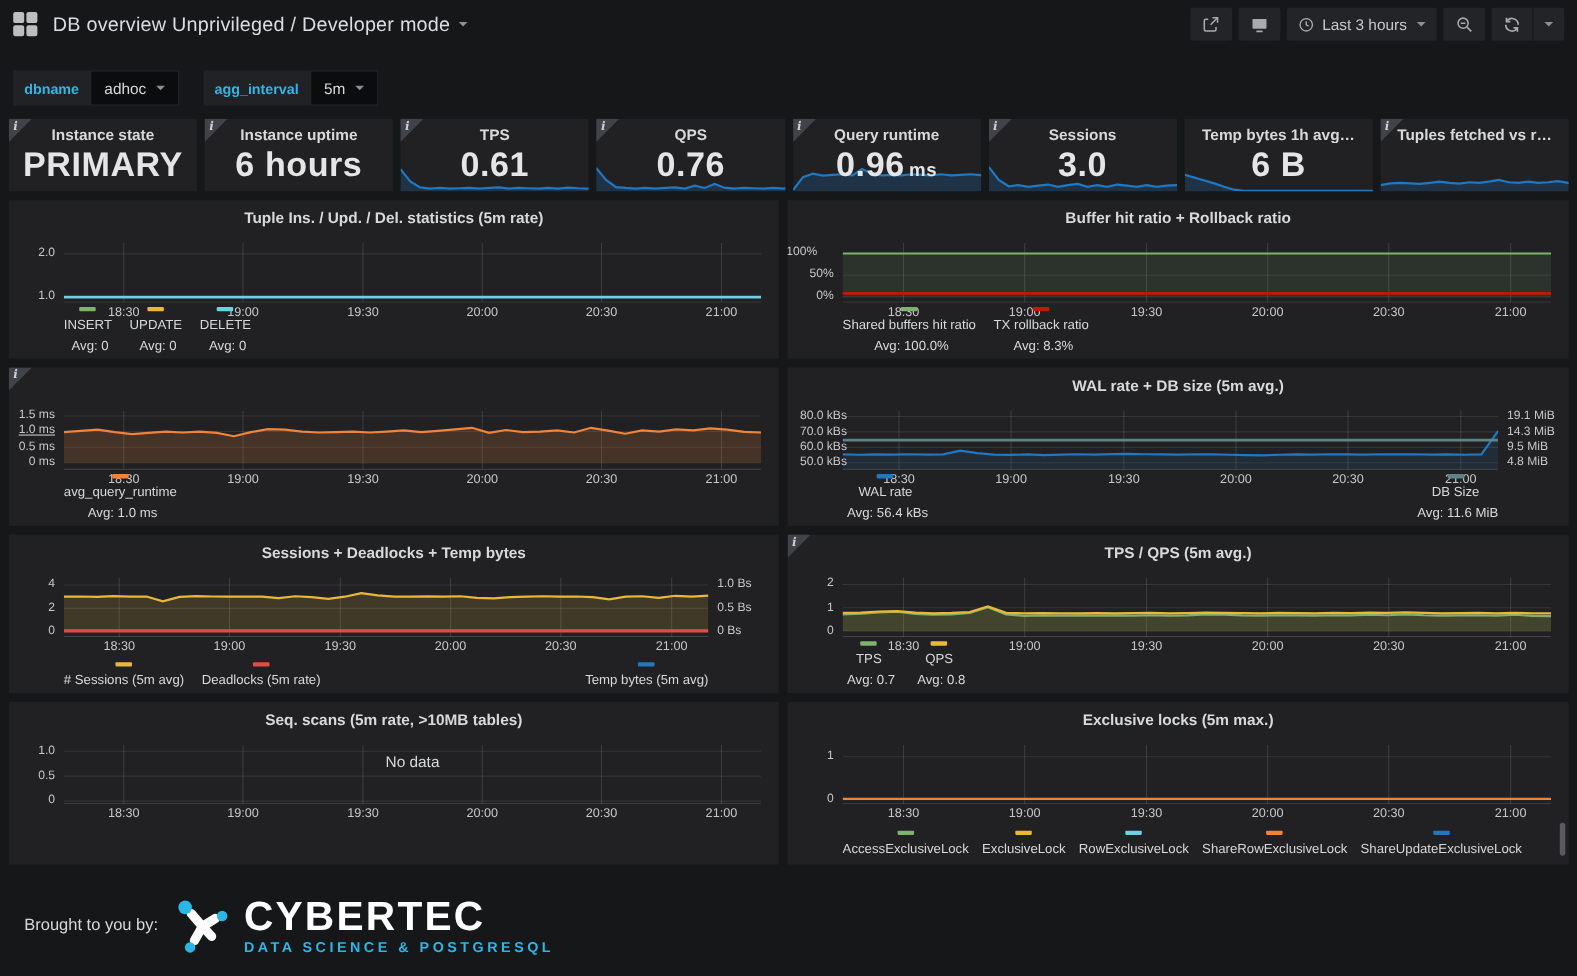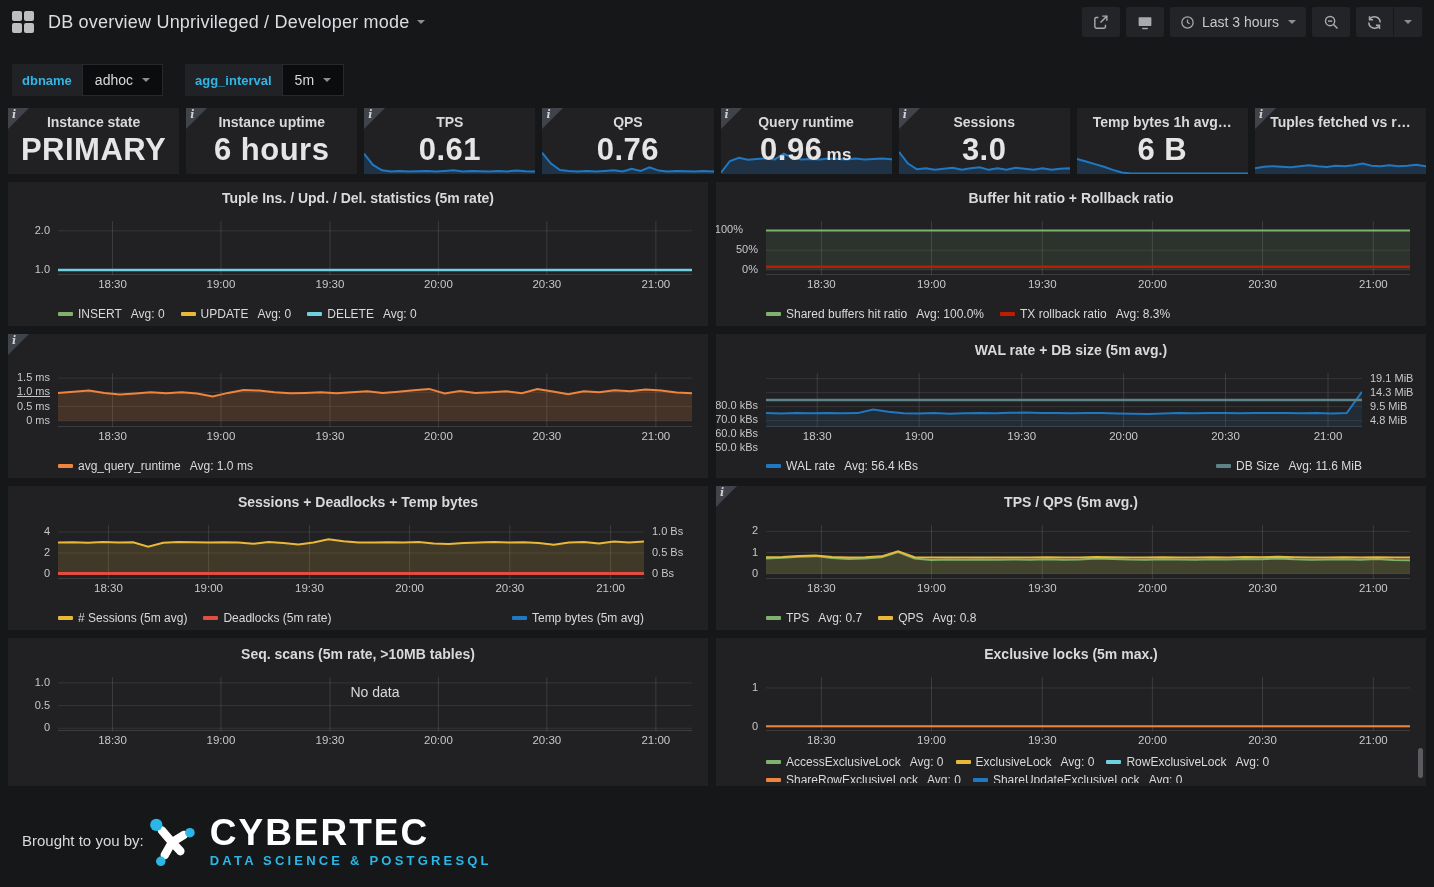--- a/index.html
+++ b/index.html
@@ -46,27 +46,27 @@
                  padding-top:8px; cursor:pointer; }
   .plot { position:absolute; top:39px; height:54px; }
   .plot svg { width:100%; height:100%; display:block; }
   .ylabs { position:absolute; top:39px; height:54px; font-size:11px; color:#c8c8ca; }
   .ylabs span { position:absolute; white-space:nowrap; }
   .xlabels { position:absolute; top:96px; height:16px; font-size:11.5px; color:#c8c8ca; }
   .xlabels span { position:absolute; transform:translateX(-50%); white-space:nowrap; }
   .legend { position:absolute; bottom:5px; display:flex; flex-wrap:wrap; align-items:center;
             column-gap:16px; row-gap:4px; font-size:12px; color:#d8d9da; }
   .legend.clip { bottom:auto; top:117px; max-height:28px; overflow:hidden; column-gap:12px; }
-  .legend-item { display:flex; align-items:center; gap:5px; cursor:pointer; white-space:nowrap; }
+  .legend-item { display:flex; align-items:center; gap:5px; cursor:pointer; white-space:nowrap;flex-direction:column; }
   .legend-item .sw { width:15px; height:4px; border-radius:1px; display:inline-block; }
   .legend-item .avg { margin-left:4px; }
   .nodata { position:absolute; text-align:center; font-size:14px; color:#d8d9da; }
   .legend-scroll { position:absolute; right:3px; bottom:8px; width:5px; height:30px;
                    background:#8a8b8f; opacity:.55; border-radius:3px; cursor:pointer; }
-  .footer { display:flex; align-items:center; gap:0; padding:26px 0 0 22px; }
+  .footer { display:flex; align-items:center; gap:12px; padding:26px 0 0 22px; }
   .footer-text { font-size:15px; color:#d8d9da; }
   .logo { display:flex; align-items:center; gap:10px; }
   .logo-stack { display:flex; flex-direction:column; line-height:1; }
   .logo-name { font-size:37px; font-weight:700; color:#ffffff; letter-spacing:2px; }
   .logo-sub { font-size:13px; font-weight:700; color:#2bb6e8; letter-spacing:3.2px; margin-top:3px; }
 </style>
 </head>
 <body>
 
 <div class="topnav">
@@ -367,21 +367,21 @@
             <line x1="429" y1="0" x2="429" y2="100" stroke="rgba(255,255,255,0.12)" stroke-width="1" vector-effect="non-scaling-stroke"></line>
             <line x1="600" y1="0" x2="600" y2="100" stroke="rgba(255,255,255,0.12)" stroke-width="1" vector-effect="non-scaling-stroke"></line>
             <line x1="771" y1="0" x2="771" y2="100" stroke="rgba(255,255,255,0.12)" stroke-width="1" vector-effect="non-scaling-stroke"></line>
             <line x1="943" y1="0" x2="943" y2="100" stroke="rgba(255,255,255,0.12)" stroke-width="1" vector-effect="non-scaling-stroke"></line>
             <line x1="0" y1="99.5" x2="1000" y2="99.5" stroke="rgba(255,255,255,0.16)" stroke-width="1" vector-effect="non-scaling-stroke"></line>
             <polygon points="0.0,74.29 25.6,74.81 51.3,74.29 76.9,74.55 102.6,74.03 128.2,74.55 153.8,74.29 179.5,67.79 205.1,71.95 230.8,74.55 256.4,75.06 282.1,74.29 307.7,75.32 333.3,74.55 359.0,74.03 384.6,74.55 410.3,73.77 435.9,73.25 461.5,74.03 487.2,74.29 512.8,74.55 538.5,74.03 564.1,74.29 589.7,74.81 615.4,75.32 641.0,75.84 666.7,74.81 692.3,74.29 717.9,74.55 743.6,74.03 769.2,74.29 794.9,74.55 820.5,74.03 846.2,74.29 871.8,74.03 897.4,74.55 923.1,74.29 948.7,74.81 974.4,74.29 1000.0,34.81 1000,100.00 0,100.00" fill="rgba(31,120,193,0.12)"></polygon>
             <polyline points="0.0,74.29 25.6,74.81 51.3,74.29 76.9,74.55 102.6,74.03 128.2,74.55 153.8,74.29 179.5,67.79 205.1,71.95 230.8,74.55 256.4,75.06 282.1,74.29 307.7,75.32 333.3,74.55 359.0,74.03 384.6,74.55 410.3,73.77 435.9,73.25 461.5,74.03 487.2,74.29 512.8,74.55 538.5,74.03 564.1,74.29 589.7,74.81 615.4,75.32 641.0,75.84 666.7,74.81 692.3,74.29 717.9,74.55 743.6,74.03 769.2,74.29 794.9,74.55 820.5,74.03 846.2,74.29 871.8,74.03 897.4,74.55 923.1,74.29 948.7,74.81 974.4,74.29 1000.0,34.81" fill="none" stroke="#1f78c1" stroke-width="2" vector-effect="non-scaling-stroke"></polyline>
             <polyline points="0.0,50.13 1000.0,50.13" fill="none" stroke="#5e8387" stroke-width="2.5" vector-effect="non-scaling-stroke"></polyline>
           </svg>
         </div>
-        <div class="ylabs" style="left: 0px; width: 50px; margin-top: 27px;">
+        <div class="ylabs" style="left: 12px; width: 50px;">
           <span style="right: 8px; top: -1.38961px;">80.0 kBs</span>
           <span style="right: 8px; top: 12.6364px;">70.0 kBs</span>
           <span style="right: 8px; top: 26.6623px;">60.0 kBs</span>
           <span style="right: 8px; top: 40.6883px;">50.0 kBs</span>
         </div>
         <div class="ylabs" style="right: 0px; width: 64px;">
           <span style="left: 8px; top: -1.38961px;">19.1 MiB</span>
           <span style="left: 8px; top: 12.6364px;">14.3 MiB</span>
           <span style="left: 8px; top: 26.6623px;">9.5 MiB</span>
           <span style="left: 8px; top: 40.6883px;">4.8 MiB</span>

